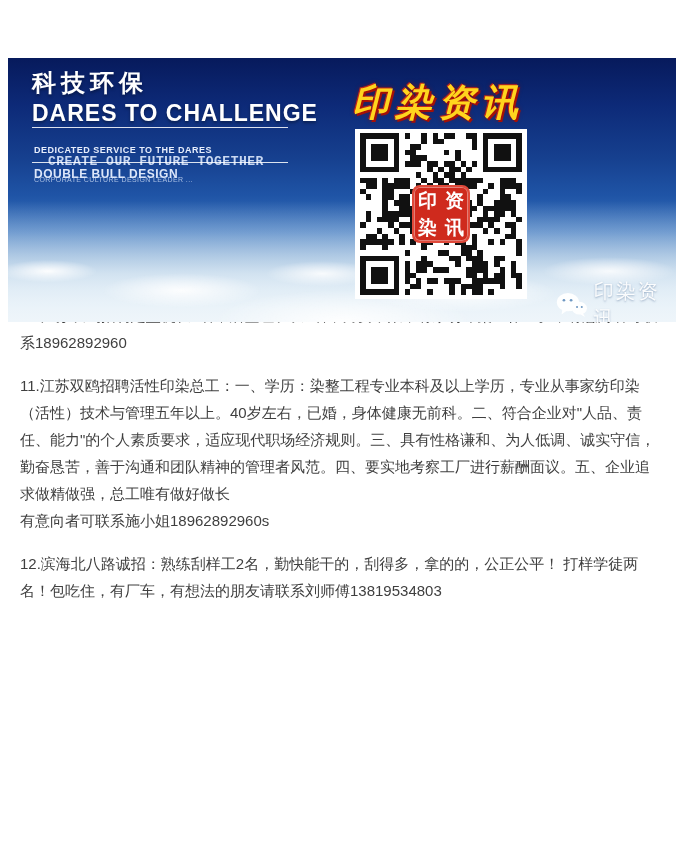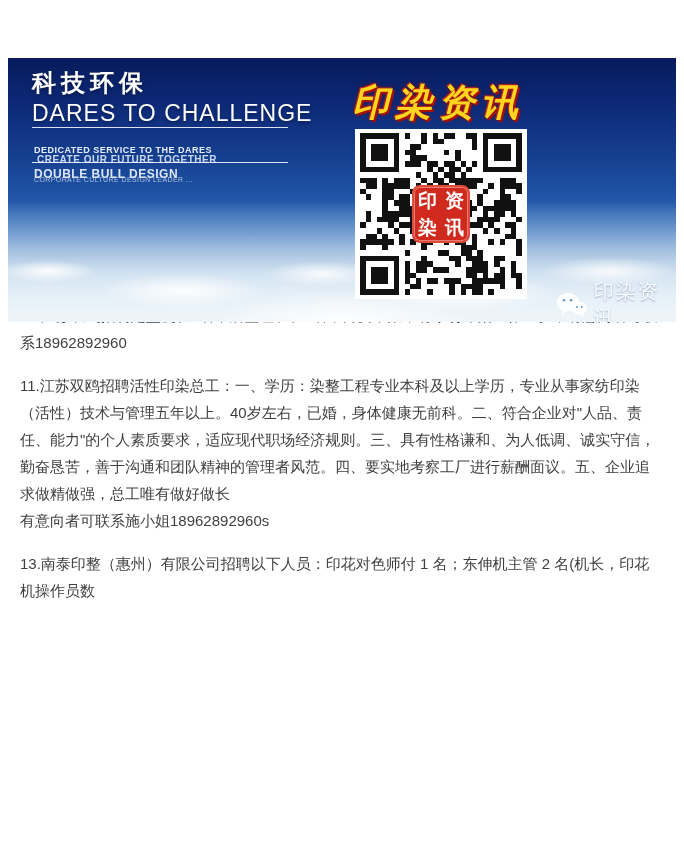--- a/index.html
+++ b/index.html
@@ -29,38 +29,38 @@
       radial-gradient(160px 40px at 50% 100%, rgba(255,255,255,.95), rgba(255,255,255,0) 80%),
       linear-gradient(to bottom, rgba(255,255,255,0) 0%, rgba(235,244,250,.75) 60%, #eef5fa 100%);
   }
   .banner-title-cn {
     position: absolute; left: 24px; top: 9px;
     color: #fff; font-size: 24px; font-weight: bold; letter-spacing: 5px;
     text-shadow: 0 2px 3px rgba(0,0,0,.35);
   }
   .banner-title-en {
     position: absolute; left: 24px; top: 42px;
-    color: #fff; font-size: 23px; font-weight: normal; letter-spacing: 1px;
+    color: #fff; font-size: 23px; font-weight: bold; letter-spacing: 1px;
     text-shadow: 0 2px 3px rgba(0,0,0,.35);
   }
   .rule { position: absolute; left: 24px; width: 256px; height: 1px; background: rgba(255,255,255,.85); }
   .rule-1 { top: 69px; }
   .rule-2 { top: 104px; }
   .values-row {
     position: absolute; left: 26px; top: 74px; width: 320px;
     color: #d9e5fb; font-size: 10px; letter-spacing: 1px; white-space: nowrap;
   }
   .values-row .gap { display: inline-block; width: 16px; }
   .dedicated-line {
     position: absolute; left: 26px; top: 87px;
     color: #e7eefc; font-size: 9px; font-weight: bold; letter-spacing: .5px;
   }
   .create-line {
-    position: absolute; left: 29px; top: 96px;
-    color: #c9d8f2; font-size: 10px; font-weight: bold; letter-spacing: .5px;
+    position: absolute; left: 40px; top: 96px;
+    color: #c9d8f2; font-size: 13px; font-weight: bold; letter-spacing: .5px; font-family: Liberation Mono, monospace;
   }
   .design-line {
     position: absolute; left: 26px; top: 109px;
     color: #dde7fa; font-size: 12px; font-weight: bold; letter-spacing: .5px;
   }
   .design-subline {
     position: absolute; left: 26px; top: 118px;
     color: rgba(205,220,245,.8); font-size: 7px; letter-spacing: .4px;
   }
 
@@ -163,16 +163,16 @@
       <span>印染资讯</span>
     </div>
   </div>
 
   <div class="article">
     <p>8.如皋市鑫润纺织有限公司是专业从事家纺面料印染加工的一家纺织企业，为适应市场的需求，2017年公司准备进行设备改造和产品结构调整，现特向社会补招一批有上进心、能吃苦耐劳的有志青年加盟，共创企业美好的明天。具体以下岗位有人才需求：印花副挡车工（染整专业） 4名 （5000-7500）；调浆工（印花调浆工） 1名（8500-11000）；定型挡车6名（5000-6000）；普通员工10名（3500-5000）联系人：王女士（13813648060）赵先生（13862969716）如皋市鑫润纺织有限公司</p>
     <p>9.广州新塘西洲环保工业园招自打自调，工资5000一5500包吃住，长白班，有意私聊15876263623</p>
     <p>10.江苏双鸥招聘定型机长2名，后整理班长1名，男女不限，有家纺印染工作经验，有意向者可联系18962892960</p>
     <p>11.江苏双鸥招聘活性印染总工：一、学历：染整工程专业本科及以上学历，专业从事家纺印染（活性）技术与管理五年以上。40岁左右，已婚，身体健康无前科。二、符合企业对"人品、责任、能力"的个人素质要求，适应现代职场经济规则。三、具有性格谦和、为人低调、诚实守信，勤奋恳苦，善于沟通和团队精神的管理者风范。四、要实地考察工厂进行薪酬面议。五、企业追求做精做强，总工唯有做好做长
 有意向者可联系施小姐18962892960s</p>
-    <p>13.南泰印整（惠州）有限公司招聘以下人员：印花对色师付 1 名；东伸机主管 2 名(机长，印花机操作员数</p>
+    <p>12.滨海北八路诚招：熟练刮样工2名，勤快能干的，刮得多，拿的的，公正公平！ 打样学徒两名！包吃住，有厂车，有想法的朋友请联系刘师傅13819534803</p>
   </div>
 
 </div>
 
 </body></html>

